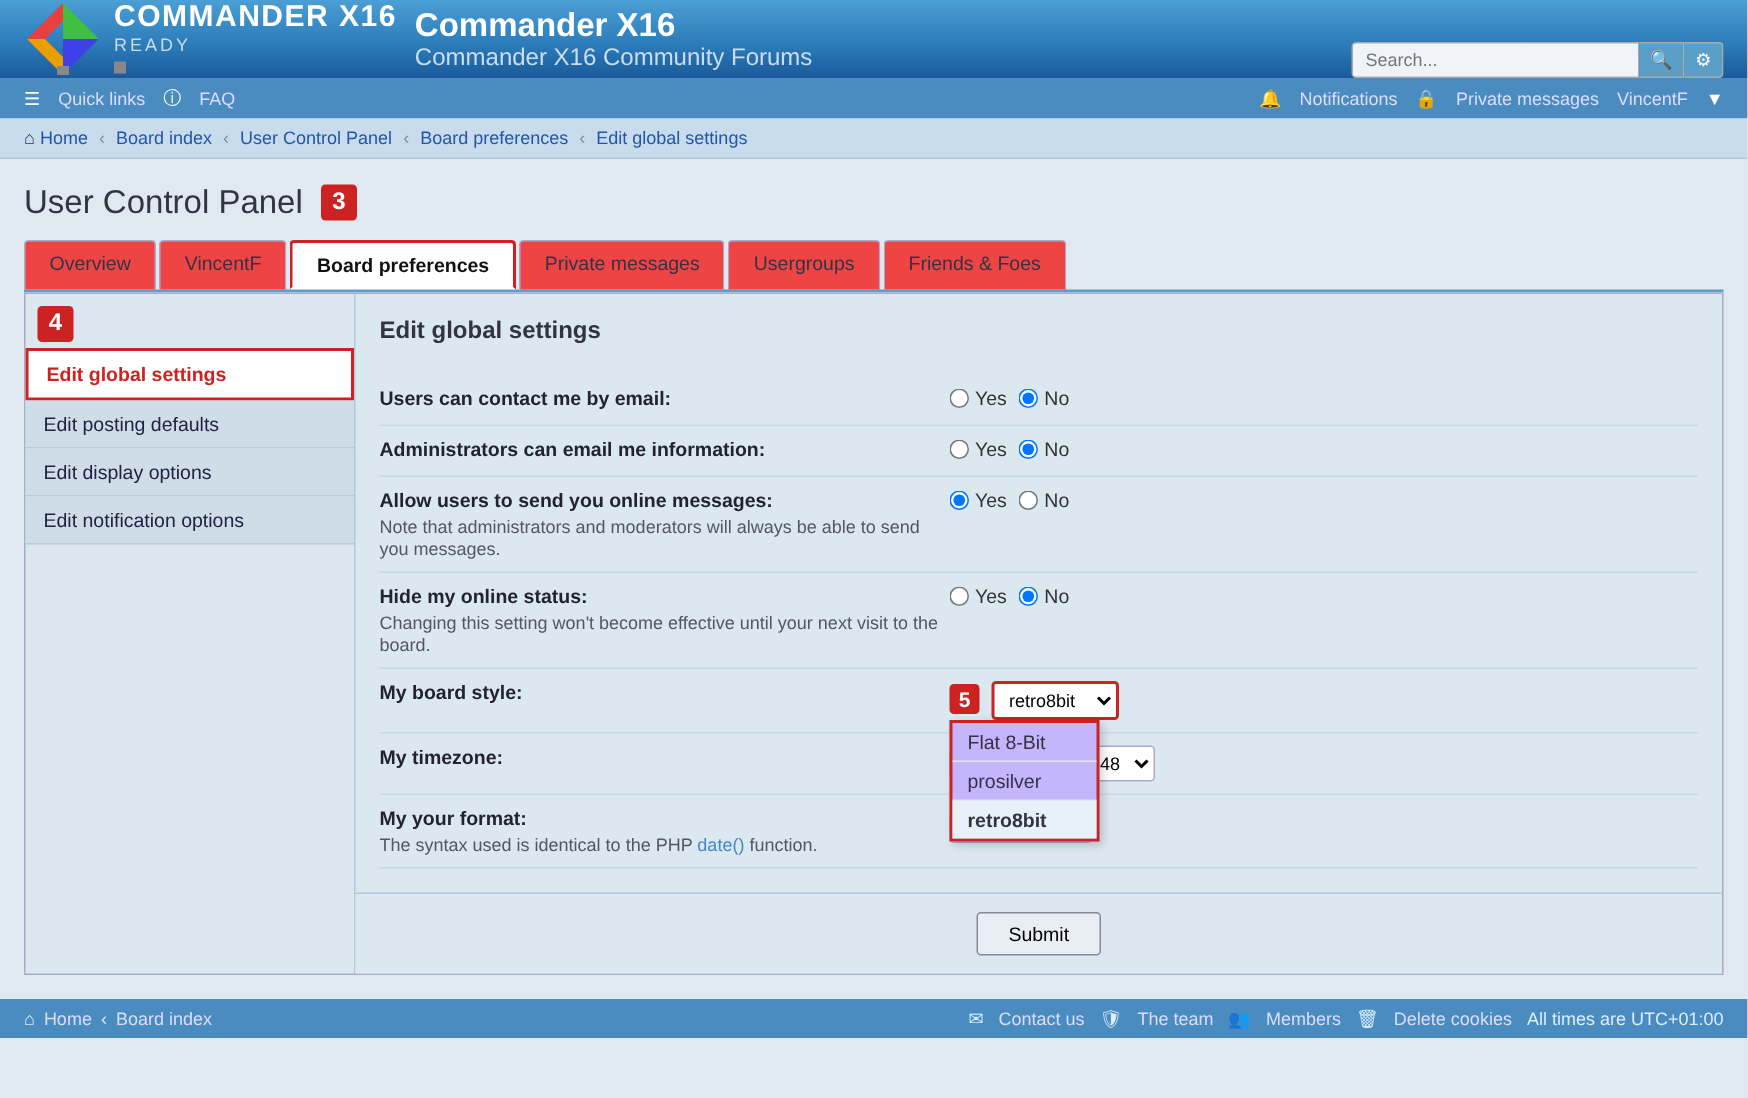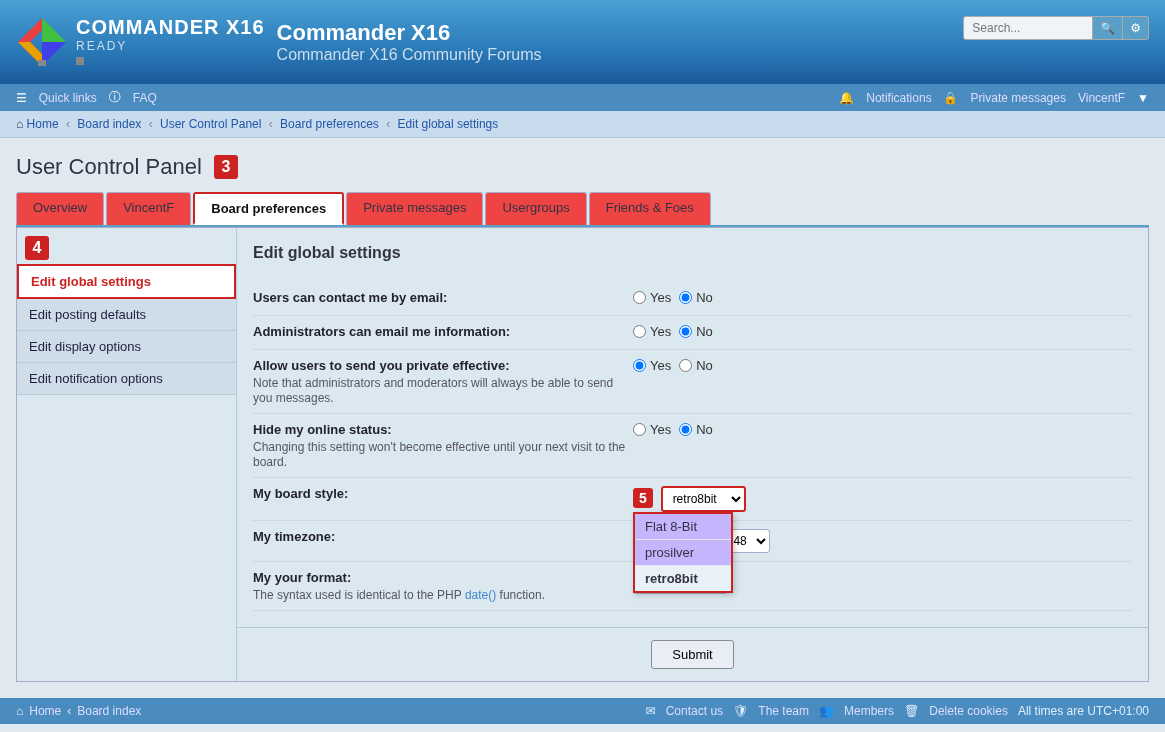--- a/index.html
+++ b/index.html
@@ -1,23 +1,23 @@
 <!DOCTYPE html>
 <html><head>
   <meta charset="utf-8">
   <style>
     * { box-sizing: border-box; margin: 0; padding: 0; }
     body { font-family: Arial, sans-serif; font-size: 13px; background: #e0e8f0; color: #333; min-width: 1165px; }
 
     
     .header {
       background: linear-gradient(180deg, #4a9fd4 0%, #2a7ab8 60%, #1a5a9a 100%);
-      padding: 16px 16px;
-      display: flex;
-      align-items: flex-start;
+      padding: 0 16px;
+      display: flex;
+      align-items: flex-end;
       justify-content: space-between;
     }
     .header-left { display: flex; align-items: center; gap: 12px; }
     .logo-area { display: flex; align-items: center; gap: 8px; }
     .logo-icon {
       width: 52px; height: 52px;
       background: transparent;
       position: relative;
     }
     .logo-icon svg { width: 52px; height: 52px; }
@@ -27,21 +27,21 @@
     .logo-text .square { width: 8px; height: 8px; background: #888; display: inline-block; margin-top: 2px; }
     .site-title { color: white; }
     .site-title h1 { font-size: 22px; font-weight: bold; }
     .site-title p { font-size: 16px; color: #cde; }
     .header-right { display: flex; align-items: center; gap: 6px; }
     .search-box {
       display: flex; align-items: center;
     }
     .search-input {
       border: 1px solid #aaa; border-radius: 3px 0 0 3px;
-      padding: 4px 8px; width: 130px; font-size: 12px;
+      padding: 4px 8px; width: 192px; font-size: 12px;
       background: #f0f4f8; color: #666;
     }
     .search-btn {
       background: #5a9fc8; border: 1px solid #aaa; border-left: none;
       padding: 4px 7px; cursor: pointer; border-radius: 0;
       color: white; font-size: 12px;
     }
     .search-settings-btn {
       background: #5a9fc8; border: 1px solid #aaa; border-left: none;
       padding: 4px 7px; cursor: pointer; border-radius: 0 3px 3px 0;
@@ -380,21 +380,21 @@
               </label>
               <label class="radio-opt">
                 <input type="radio" name="admin_email" checked="" style=""> No
               </label>
             </div>
           </div>
         </div>
 
         <div class="form-row">
           <div class="form-label">
-            <strong>Allow users to send you private effective:</strong>
+            <strong>Allow users to send you online messages:</strong>
             <small>Note that administrators and moderators will always be able to send you messages.</small>
           </div>
           <div class="form-control">
             <div class="radio-group">
               <label class="radio-opt">
                 <input type="radio" name="allow_pm" checked="" style=""> Yes
               </label>
               <label class="radio-opt">
                 <input type="radio" name="allow_pm" style=""> No
               </label>

